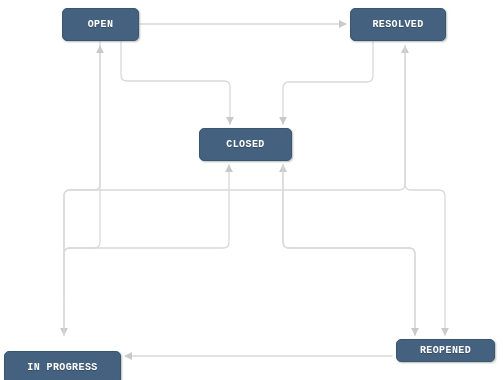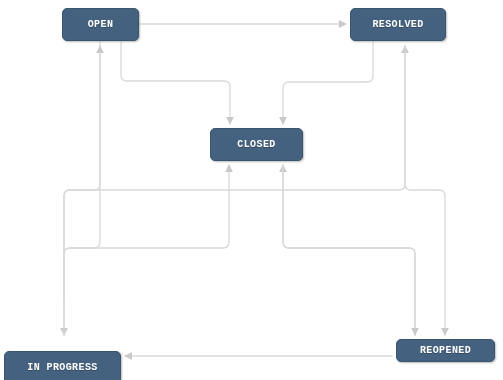--- a/index.html
+++ b/index.html
@@ -84,21 +84,21 @@
   </svg>
 
   <div class="state-node" style="left:62px; top:8px; width:77px; height:33px;">
     <span class="state-label">OPEN</span>
   </div>
 
   <div class="state-node" style="left:350px; top:8px; width:96px; height:33px;">
     <span class="state-label">RESOLVED</span>
   </div>
 
-  <div class="state-node" style="left:210px; top:128px; width:93px; height:33px;">
+  <div class="state-node" style="left:199px; top:128px; width:93px; height:33px;">
     <span class="state-label">CLOSED</span>
   </div>
 
   <div class="state-node" style="left:4px; top:351px; width:117px; height:33px;">
     <span class="state-label">IN PROGRESS</span>
   </div>
 
   <div class="state-node" style="left:396px; top:339px; width:99px; height:23px;">
     <span class="state-label">REOPENED</span>
   </div>

